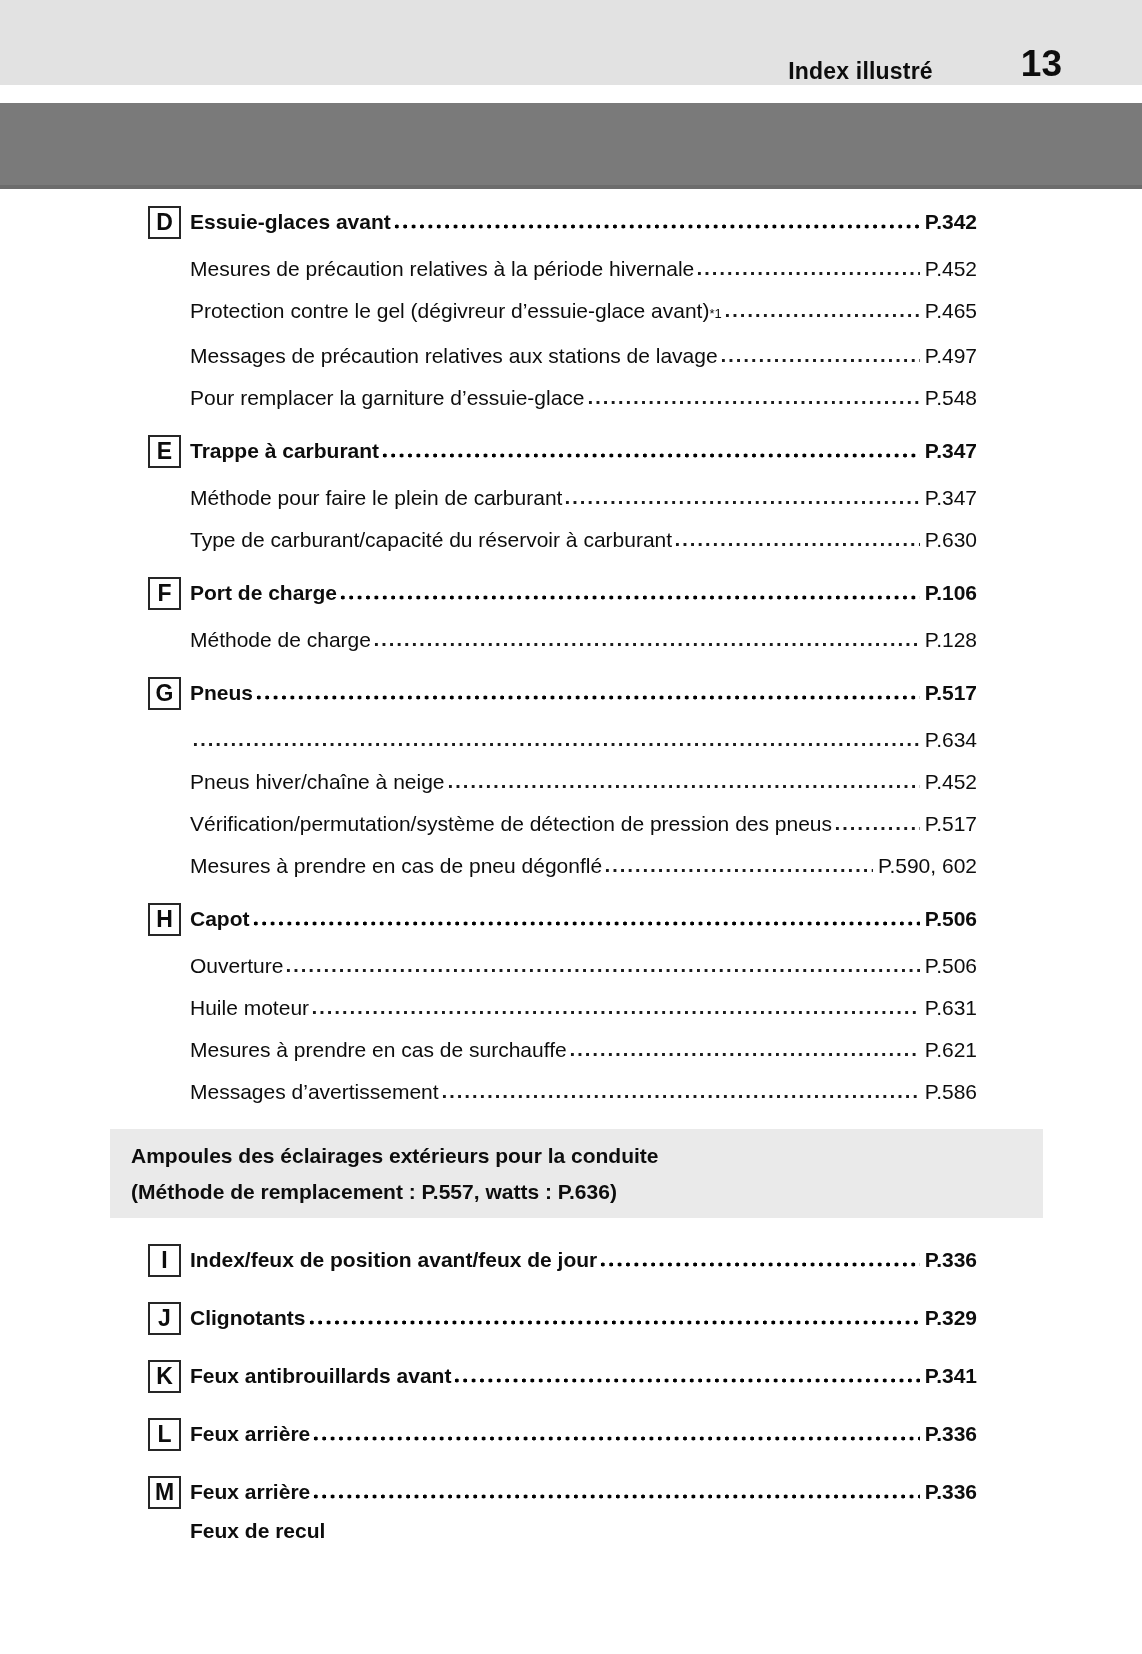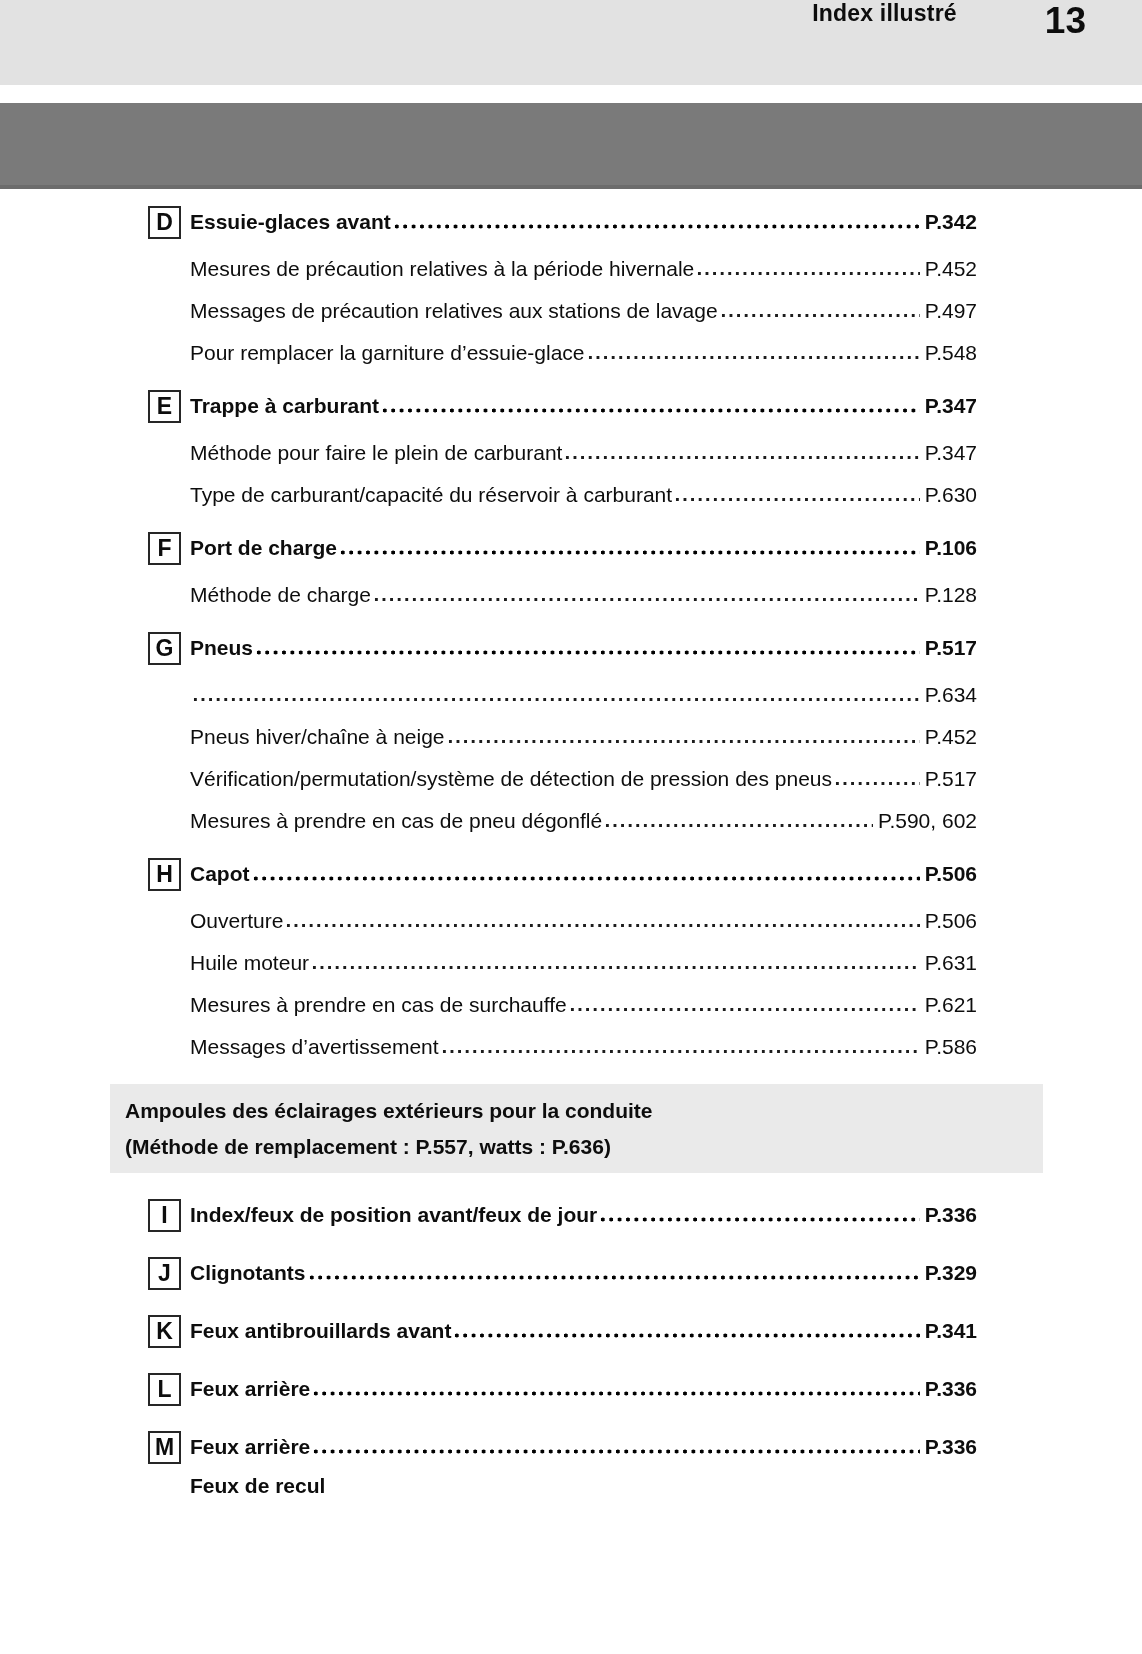--- a/index.html
+++ b/index.html
@@ -9,26 +9,26 @@
     font-family:"Liberation Sans", sans-serif;
     color:#0d0d0d;
     position:relative;
     overflow:hidden;
   }
 
   
   .page-header {
     position:absolute; top:0; left:0; width:1142px; height:85px;
     background:#e2e2e2;
-    display:flex; align-items:flex-start; justify-content:flex-end;
+    display:flex; align-items:flex-end; justify-content:flex-end;
   }
   .header-title { font-weight:bold; font-size:23px; letter-spacing:0.2px; }
   .header-page-number {
     font-weight:bold; font-size:37px;
-    margin-left:88px; margin-right:56px;
+    margin-left:88px; margin-right:80px;
   }
 
   
   .dark-band {
     position:absolute; top:103px; left:0; width:1142px; height:82px;
     background:#7a7a7a;
     border-bottom:4px solid #6c6c6c;
   }
 
   
@@ -76,21 +76,21 @@
     background-image:radial-gradient(circle at 2.8px 2.5px, #000000 1.85px, transparent 2.2px);
     background-size:8.4px 5px;
   }
   .page-ref { white-space:nowrap; }
 
   
   .highlight-block {
     margin:26px 0 13px -38px;
     width:933px; box-sizing:border-box;
     background:#eaeaea;
-    padding:9px 18px 8px 15px;
+    padding:9px 18px 8px 21px;
     font-weight:bold; font-size:21px; line-height:36px;
     white-space:nowrap;
   }
 
   .extra-line {
     padding-left:42px;
     font-weight:bold; font-size:21px; line-height:22px;
     margin-top:12px;
     white-space:nowrap;
   }
@@ -113,20 +113,26 @@
         <span class="label">Essuie-glaces avant</span>
         <span class="dots"></span>
         <span class="page-ref">P.342</span>
       </div>
       <div class="row entry-row">
         <span class="label">Mesures de précaution relatives à la période hivernale</span>
         <span class="dots"></span>
         <span class="page-ref">P.452</span>
       </div>
       <div class="row entry-row">
+        <span class="label">Protection contre le gel (dégivreur d’essuie-glace avant)</span>
+        <span class="sup">*1</span>
+        <span class="dots"></span>
+        <span class="page-ref">P.465</span>
+      </div>
+      <div class="row entry-row">
         <span class="label">Messages de précaution relatives aux stations de lavage</span>
         <span class="dots"></span>
         <span class="page-ref">P.497</span>
       </div>
       <div class="row entry-row">
         <span class="label">Pour remplacer la garniture d’essuie-glace</span>
         <span class="dots"></span>
         <span class="page-ref">P.548</span>
       </div>
       <div class="row title-row">

